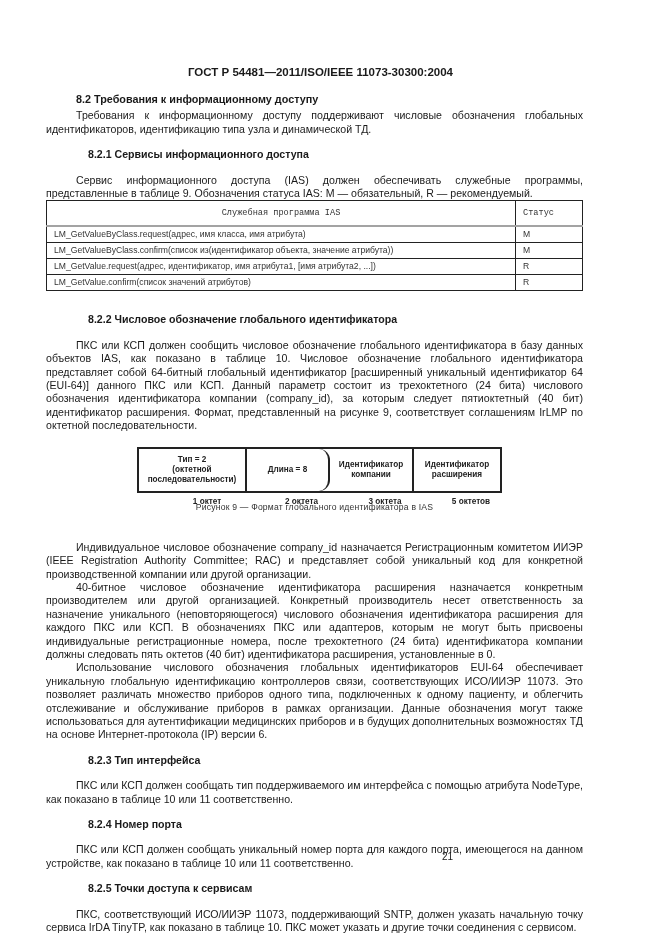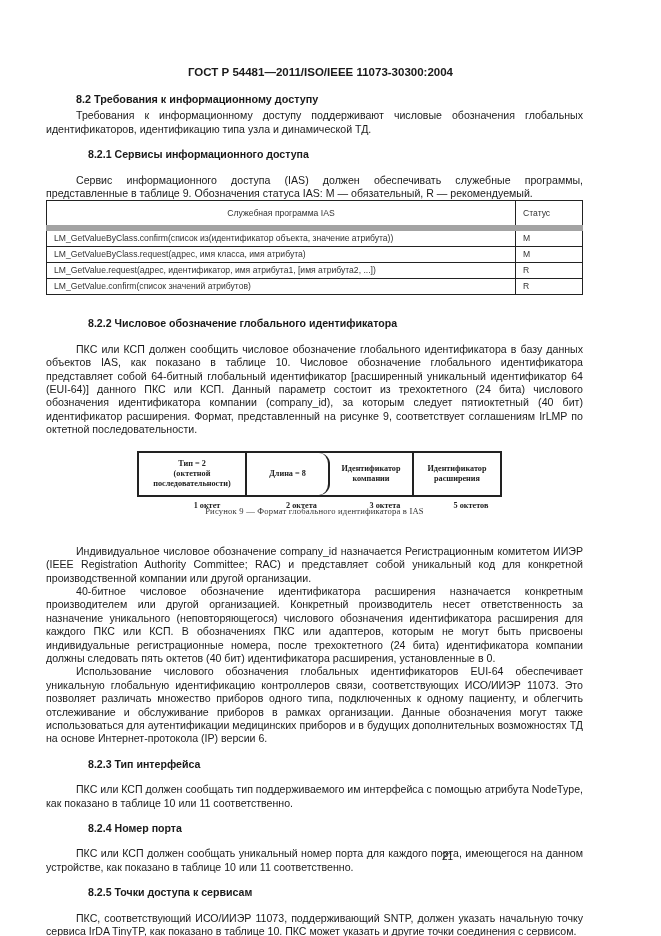--- a/index.html
+++ b/index.html
@@ -8,25 +8,25 @@
     .page { position: absolute; left: 0; top: 0; width: 531px; height: 936px; }
     .header { position: absolute; right: 78px; top: 66px; font-size: 11.5px; font-weight: bold; letter-spacing: 0; }
     .content { position: absolute; left: 46px; top: 93px; width: 537px; font-size: 10.6px; line-height: 13.4px; }
     .h2 { font-weight: bold; padding-left: 30px; margin: 0 0 3px 0; font-size: 10.8px; }
     .h3 { font-weight: bold; padding-left: 30px; margin: 12px; font-size: 10.6px; }
     p { margin: 0; text-align: justify; text-indent: 30px; }
     .caption { font-size: 8.4px; margin-top: 8px; margin-bottom: 6px; color: #333; letter-spacing: 0.2px; }
     .caption .spaced { letter-spacing: 2.4px; }
     table.ias { border-collapse: collapse; width: 537px; font-size: 8.6px; color: #333; }
     table.ias td, table.ias th { border: 1px solid #222; padding: 0 7px; height: 15px; font-weight: normal; }
-    table.ias th { height: 24px; border-bottom: 6px solid #a3a3a3; }
+    table.ias th { height: 24px; border-bottom: 2px solid #a3a3a3; font-family: Liberation Mono, monospace; }
     table.ias th.prog { text-align: center; }
     table.ias th.status, table.ias td.status { width: 52px; text-align: left; }
     .sec-gap { height: 10px; }
-    .figure { position: relative; width: 537px; height: 96px; margin-top: 4px; font-family: Liberation Serif, serif; }
+    .figure { position: relative; width: 537px; height: 96px; margin-top: 4px; }
     .fig-box { position: absolute; left: 91px; top: 10px; width: 361px; height: 42px; border: 2px solid #222; display: flex; }
     .fig-cell { display: flex; align-items: center; justify-content: center; text-align: center;
                 font-size: 8.2px; font-weight: bold; line-height: 10px; border-right: 2px solid #222; color: #222; }
     .fig-cell:last-child { border-right: none; }
     .fig-labels { position: absolute; left: 108px; top: 58px; width: 361px; display: flex; font-size: 8.2px; font-weight: bold; color: #222; }
     .fig-labels span { text-align: center; }
     .fig-caption { position: absolute; left: 0; width: 537px; top: 64px; text-align: center; font-size: 8.6px; color: #333; letter-spacing: 0.2px; }
     .page-num { position: absolute; right: 78px; top: 851px; font-size: 10px; }
   </style>
 </head>
@@ -47,25 +47,25 @@
 
     <table class="ias">
       <thead>
         <tr>
           <th class="prog">Служебная программа IAS</th>
           <th class="status">Статус</th>
         </tr>
       </thead>
       <tbody>
         <tr>
-          <td>LM_GetValueByClass.confirm(список из(идентификатор объекта, значение атрибута))</td>
+          <td>LM_GetValueByClass.request(адрес, имя класса, имя атрибута)</td>
           <td class="status">M</td>
         </tr>
         <tr>
-          <td>LM_GetValueByClass.request(адрес, имя класса, имя атрибута)</td>
+          <td>LM_GetValueByClass.confirm(список из(идентификатор объекта, значение атрибута))</td>
           <td class="status">M</td>
         </tr>
         <tr>
           <td>LM_GetValue.request(адрес, идентификатор, имя атрибута1, [имя атрибута2, ...])</td>
           <td class="status">R</td>
         </tr>
         <tr>
           <td>LM_GetValue.confirm(список значений атрибутов)</td>
           <td class="status">R</td>
         </tr>

